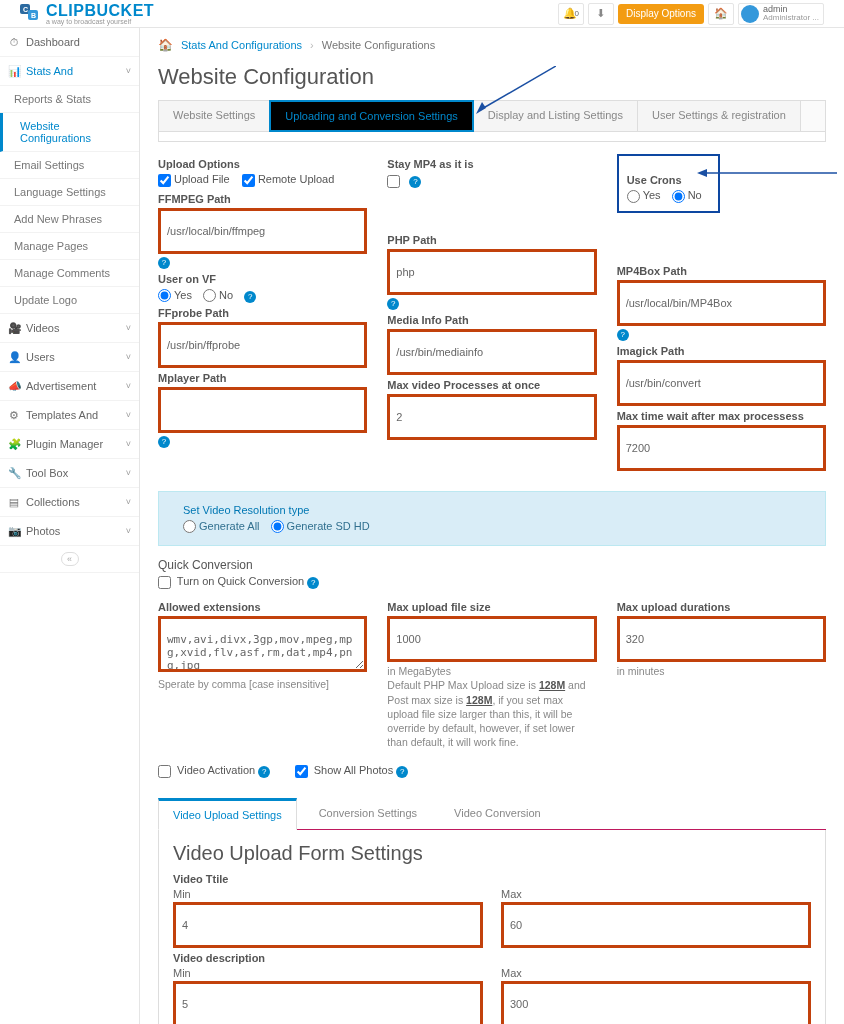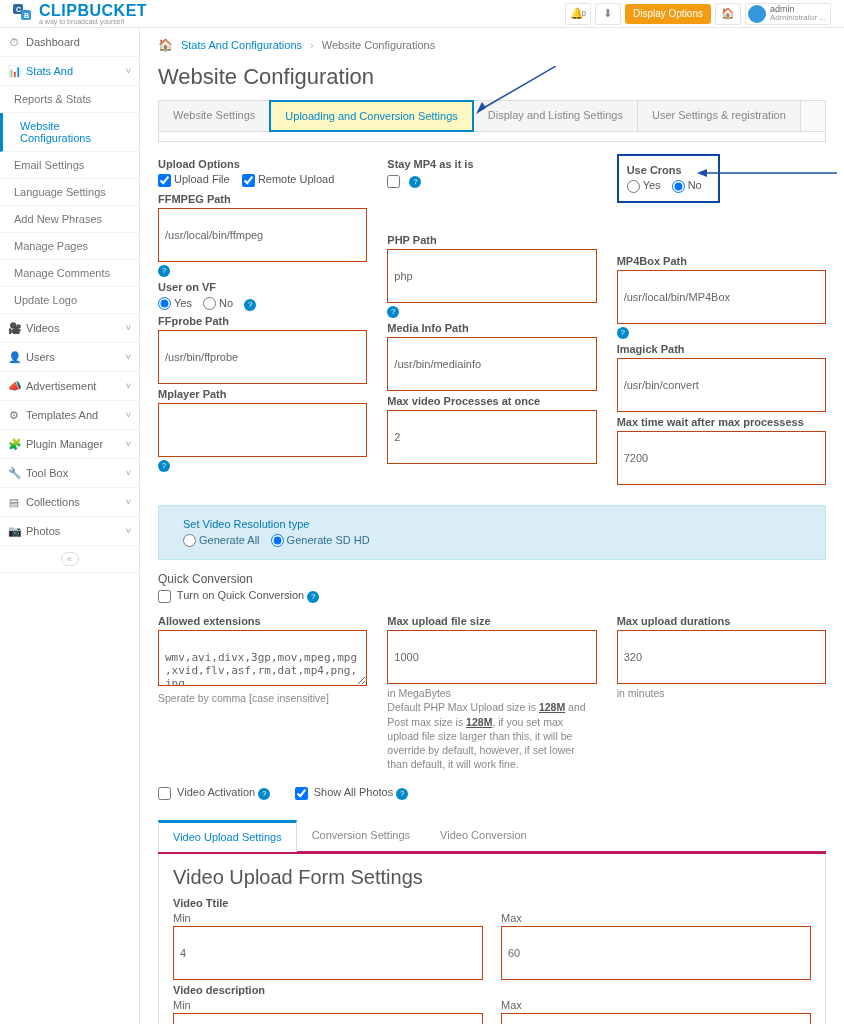--- a/index.html
+++ b/index.html
@@ -11,21 +11,21 @@
     }
 
     
     .top-bar {
       height: 28px;
       background: #fff;
       border-bottom: 1px solid #e5e5e5;
       display: flex;
       align-items: center;
       justify-content: space-between;
-      padding: 0 13px;
+      padding: 0 20px;
     }
     .logo { display: flex; align-items: center; gap: 2px; color: #0088cc; font-weight: bold; }
     .logo-badge { width: 24px; height: 22px; }
     .logo-text { font-size: 16px; letter-spacing: 0.5px; }
     .logo-sub { display: block; font-size: 7px; color: #999; font-weight: normal; margin-top: -2px; }
     .top-right { display: flex; align-items: center; gap: 4px; }
     .tb-btn {
       width: 26px; height: 22px;
       border: 1px solid #e5e5e5;
       background: #fff;
@@ -104,21 +104,21 @@
     .tab {
       padding: 8px 14px;
       font-size: 11px;
       color: #888;
       border-right: 1px solid #ddd;
       cursor: pointer;
       background: #f5f5f5;
     }
     .tab.active {
       color: #0088cc;
-      background: #fef9c3;
+      background: #000000;
       border: 2px solid #0088cc;
       margin: -1px 0 -1px -1px;
     }
 
     .panel {
       border: 1px solid #ddd;
       border-top: none;
       min-height: 10px;
     }
 
@@ -128,22 +128,22 @@
       gap: 4px 20px;
       padding: 12px 0 6px;
       position: relative;
     }
     .col { min-width: 0; }
     .fld-label { font-size: 11px; color: #555; margin: 4px 0 3px; display: block; font-weight: bold;}
     .chk-line { font-size: 11px; color: #555; margin-bottom: 6px;}
     .chk-line input { vertical-align: middle; margin-right: 3px; }
     input[type=text], textarea, .num-in {
       width: 100%;
-      border: 1px solid #c2410c;
-      padding: 20px 6px;
+      border: 3px solid #c2410c;
+      padding: 14px 6px;
       font-size: 11px;
       color: #666;
       background: #fff;
     }
     .help-q {
       display: inline-block;
       width: 12px; height: 12px;
       border-radius: 50%;
       background: #0088cc;
       color: #fff;
@@ -152,39 +152,39 @@
     }
     .radio-group { font-size: 11px; color: #555; }
     .radio-group label { margin-right: 8px; }
     .radio-group input { margin-right: 3px; vertical-align: middle; }
 
     .crons-box {
       border: 2px solid #0d47a1;
       padding: 6px 8px 8px;
       display: inline-block;
     }
-    .crons-box > .fld-label { margin-top: 2px; }
+    .crons-box > .fld-label { margin-top: 12px; }
 
     .info-band {
       background: #d9edf7;
       border: 1px solid #bce8f1;
       padding: 12px 24px;
       margin-top: 14px;
       color: #31708f;
       font-size: 11px;
     }
     .info-band .ttl { color: #0077b3; margin-bottom: 4px; }
     .info-band .radio-group label { color: #31708f; }
 
     .section-lbl { font-size: 12px; color: #555; margin-top: 12px; }
     textarea { resize: vertical; height: 56px; }
     .hint { font-size: 10.5px; color: #888; margin-top: 2px; line-height: 1.35; }
     .hint b { color: #555; text-decoration: underline; }
 
-    .tabs-inner { display: flex; font-size: 11px; margin-top: 20px; border-bottom: 3px solid #be185d; }
+    .tabs-inner { display: flex; font-size: 11px; margin-top: 20px; border-bottom: 1px solid #be185d; gap: 7px; }
     .tab-in { padding: 8px 14px; color: #888; cursor: pointer; border: 1px solid transparent; border-bottom: none; }
     .tab-in.active {
       color: #0088cc;
       background: #fff;
       border: 1px solid #ddd;
       border-bottom: 1px solid #fff;
       margin-bottom: -1px;
       border-top: 3px solid #0088cc;
     }
 

